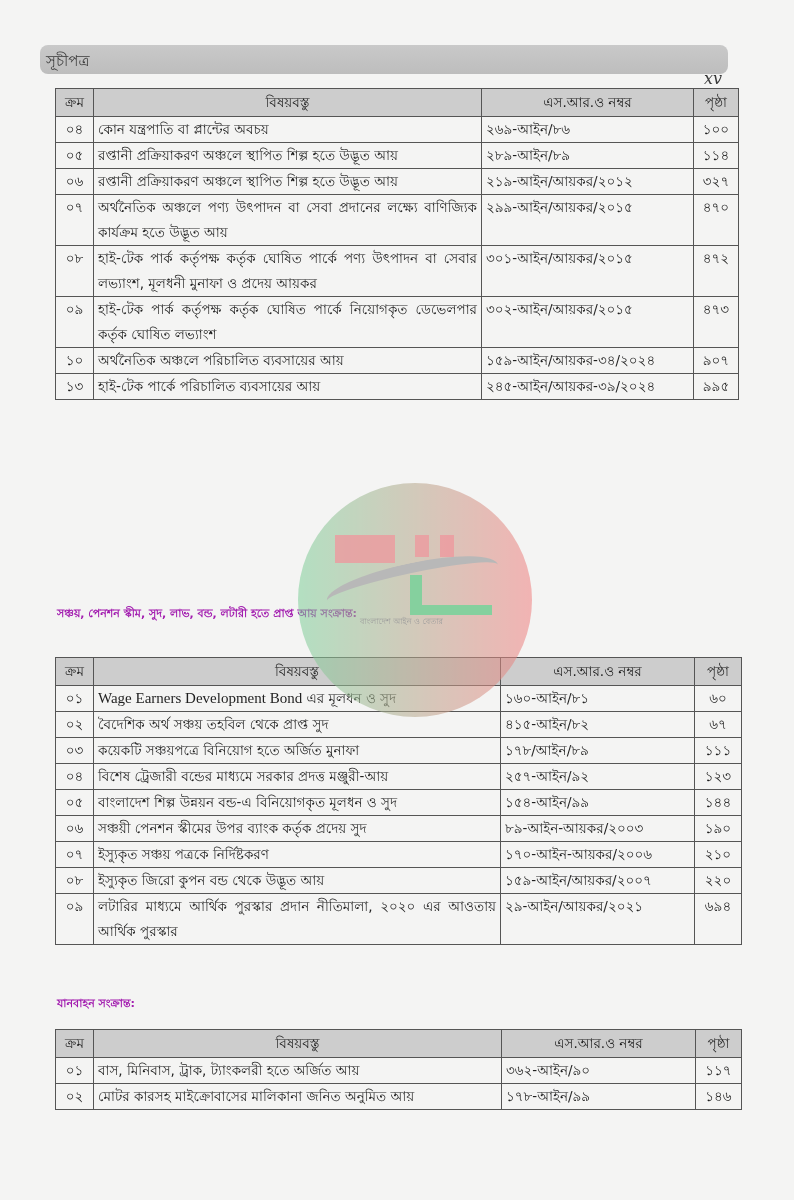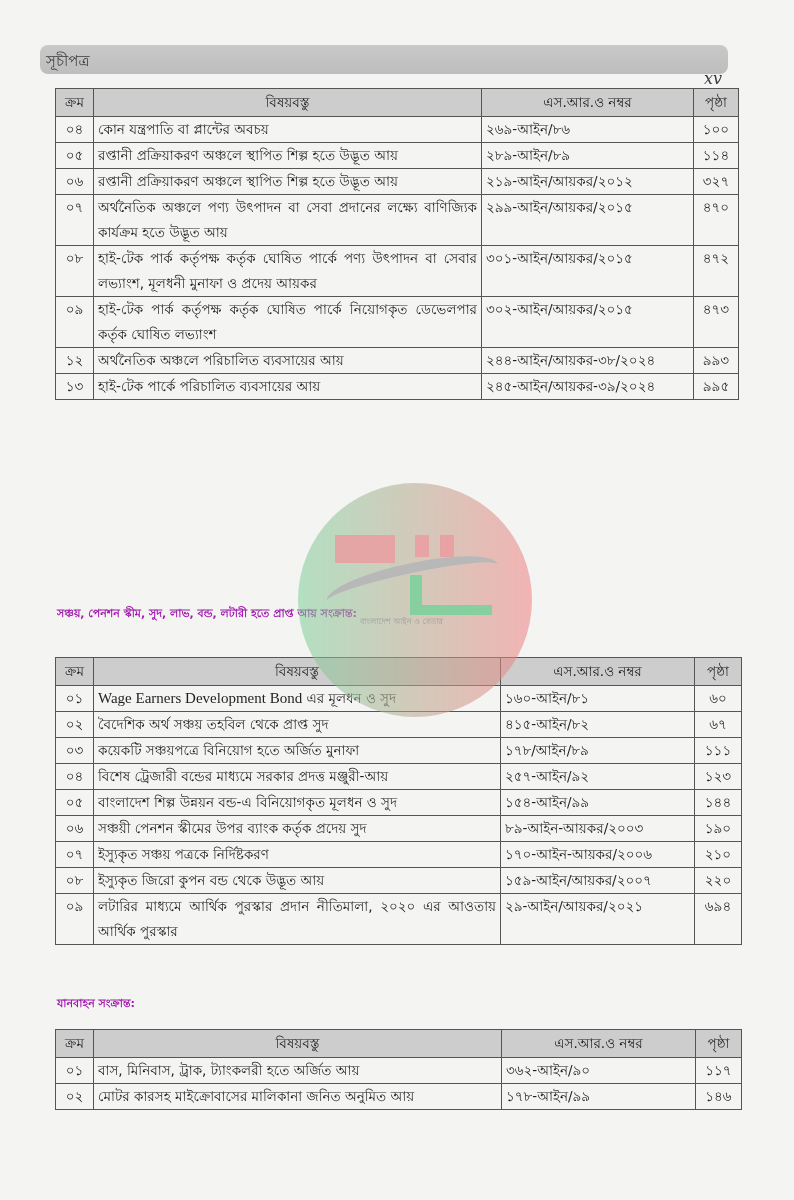--- a/index.html
+++ b/index.html
@@ -84,24 +84,24 @@
         <td class="c-sro">৩০১-আইন/আয়কর/২০১৫</td>
         <td class="c-pg">৪৭২</td>
       </tr>
     <tr>
         <td class="c-no">০৯</td>
         <td class="c-title">হাই-টেক পার্ক কর্তৃপক্ষ কর্তৃক ঘোষিত পার্কে নিয়োগকৃত ডেভেলপার কর্তৃক ঘোষিত লভ্যাংশ</td>
         <td class="c-sro">৩০২-আইন/আয়কর/২০১৫</td>
         <td class="c-pg">৪৭৩</td>
       </tr>
     <tr>
-        <td class="c-no">১২</td>
+        <td class="c-no">১০</td>
         <td class="c-title">অর্থনৈতিক অঞ্চলে পরিচালিত ব্যবসায়ের আয়</td>
-        <td class="c-sro">২৪৪-আইন/আয়কর-৩৮/২০২৪</td>
-        <td class="c-pg">৯৯৩</td>
+        <td class="c-sro">১৫৯-আইন/আয়কর-৩৪/২০২৪</td>
+        <td class="c-pg">৯০৭</td>
       </tr>
     <tr>
         <td class="c-no">১৩</td>
         <td class="c-title">হাই-টেক পার্কে পরিচালিত ব্যবসায়ের আয়</td>
         <td class="c-sro">২৪৫-আইন/আয়কর-৩৯/২০২৪</td>
         <td class="c-pg">৯৯৫</td>
       </tr>
   </tbody>
 </table>
 

